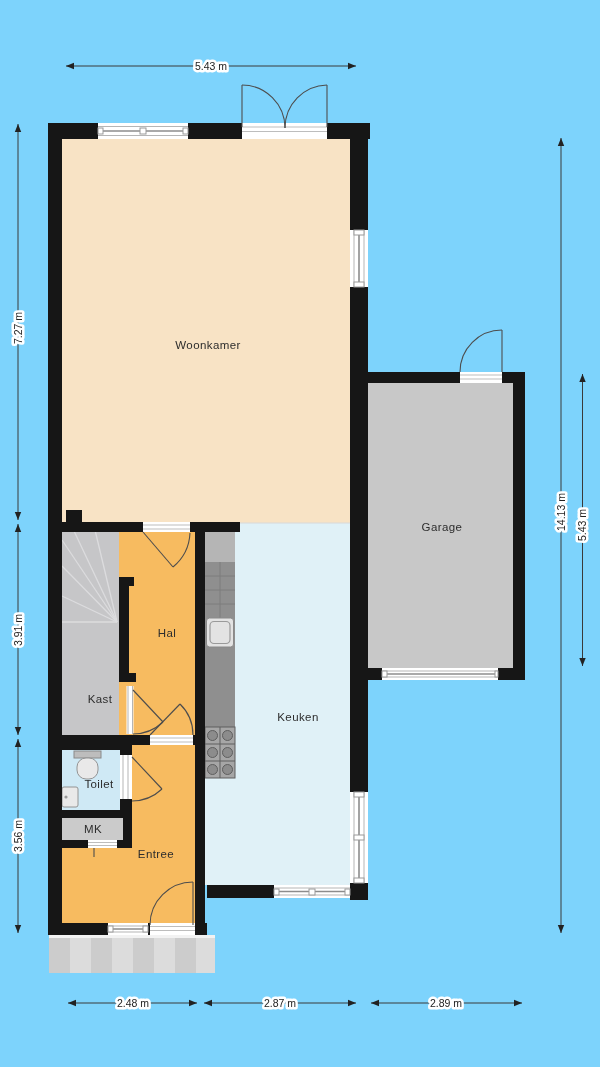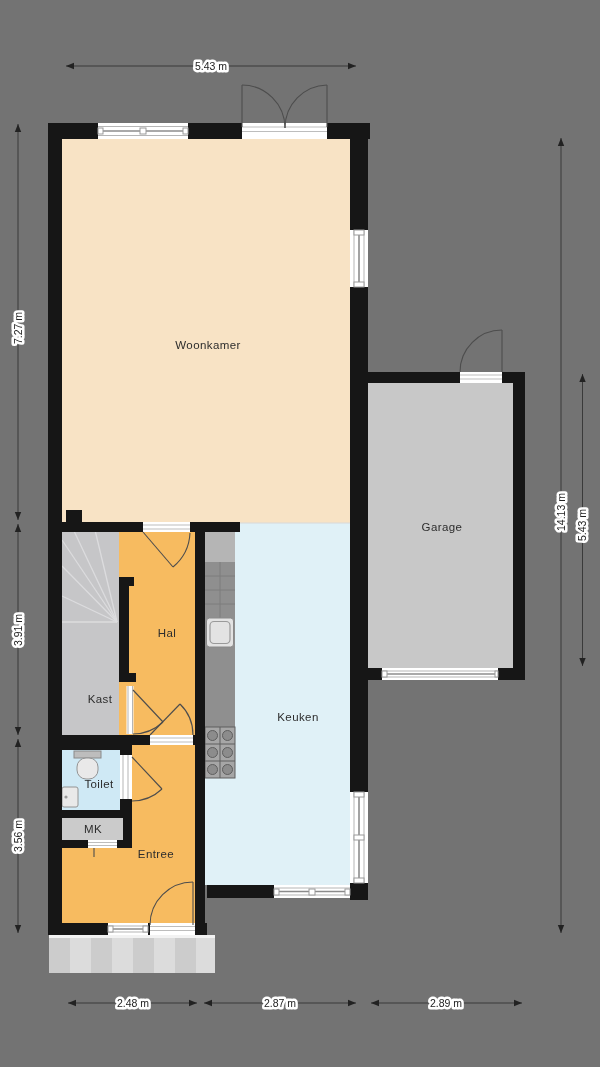--- a/index.html
+++ b/index.html
@@ -1,16 +1,16 @@
 <!DOCTYPE html>
 <html><head>
 <meta charset="utf-8">
 <style>
   html,body{margin:0;padding:0;background:#ffffff;}
-  .canvas{position:relative;width:600px;height:1067px;background:#737373;font-family:"Liberation Sans",sans-serif;}
+  .canvas{position:relative;width:600px;height:1067px;background:#7dd3fc;font-family:"Liberation Sans",sans-serif;}
   svg{display:block}
   .room-label{font-family:"Liberation Sans",sans-serif;font-size:11.5px;fill:#2d2d2d;letter-spacing:.4px;text-anchor:middle;}
   .dim-text{font-family:"Liberation Sans",sans-serif;font-size:10.5px;fill:#222;text-anchor:middle;paint-order:stroke;stroke:#ffffff;stroke-width:5px;stroke-linejoin:round;}
   .dim-line{stroke:#3a3a3a;stroke-width:1;fill:none;}
   .dim-arrow{fill:#222;stroke:none;}
   .win-edge{stroke:#b5b5b5;stroke-width:1;}
   .win-mid{stroke:#8c8c8c;stroke-width:1.6;}
   .win-tick{fill:#ffffff;stroke:#9a9a9a;stroke-width:1;}
   .door{stroke:#4d4d4d;stroke-width:1.1;fill:none;}
   .thresh{stroke:#bdbdbd;stroke-width:1;}

